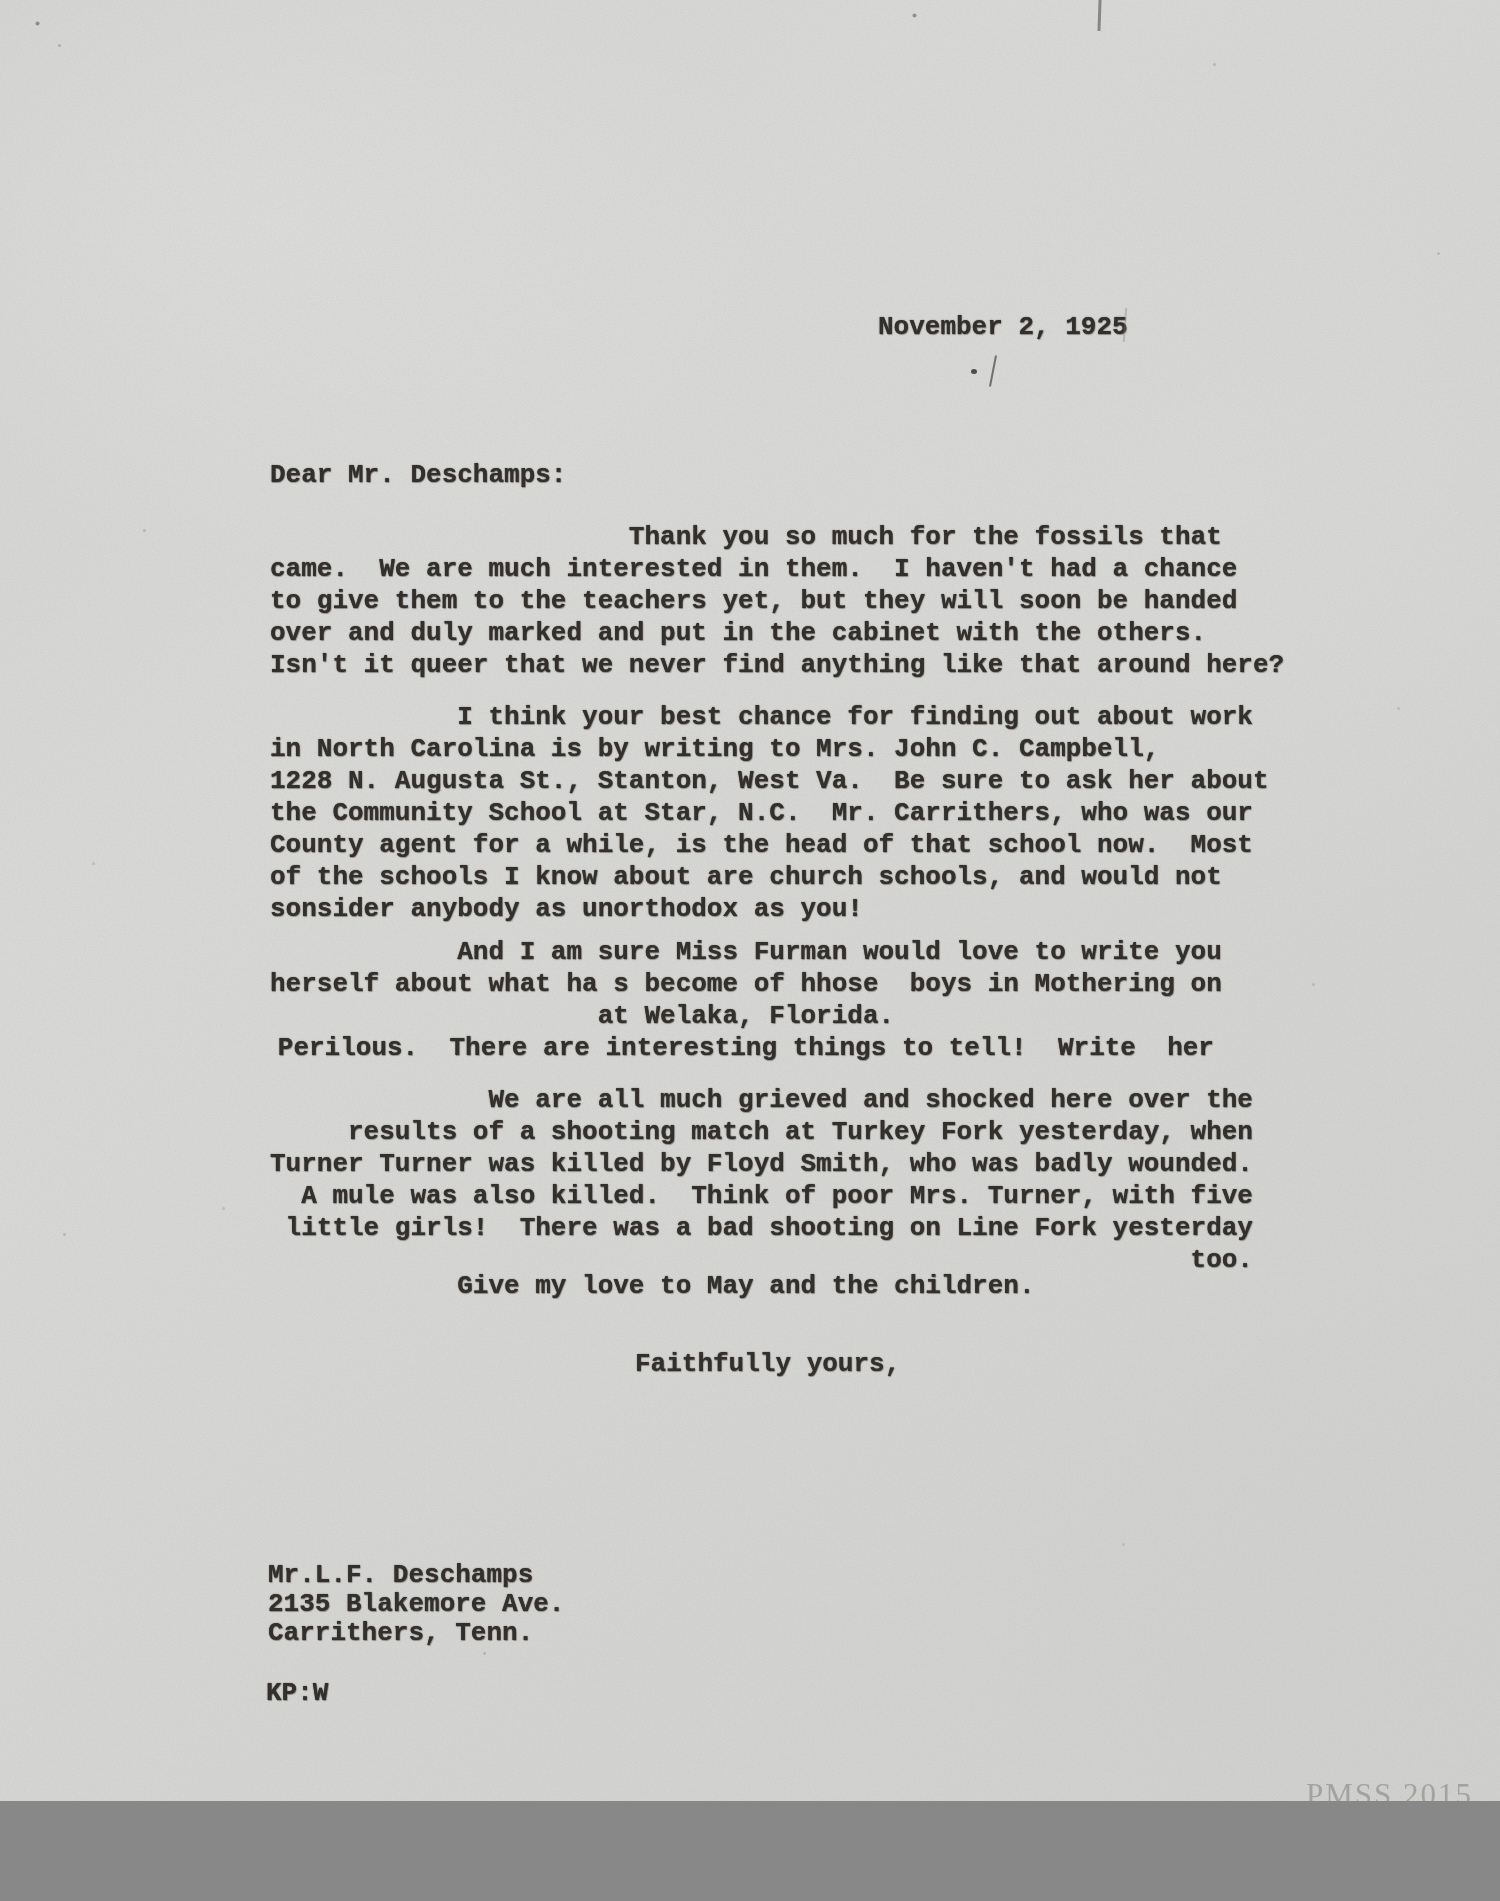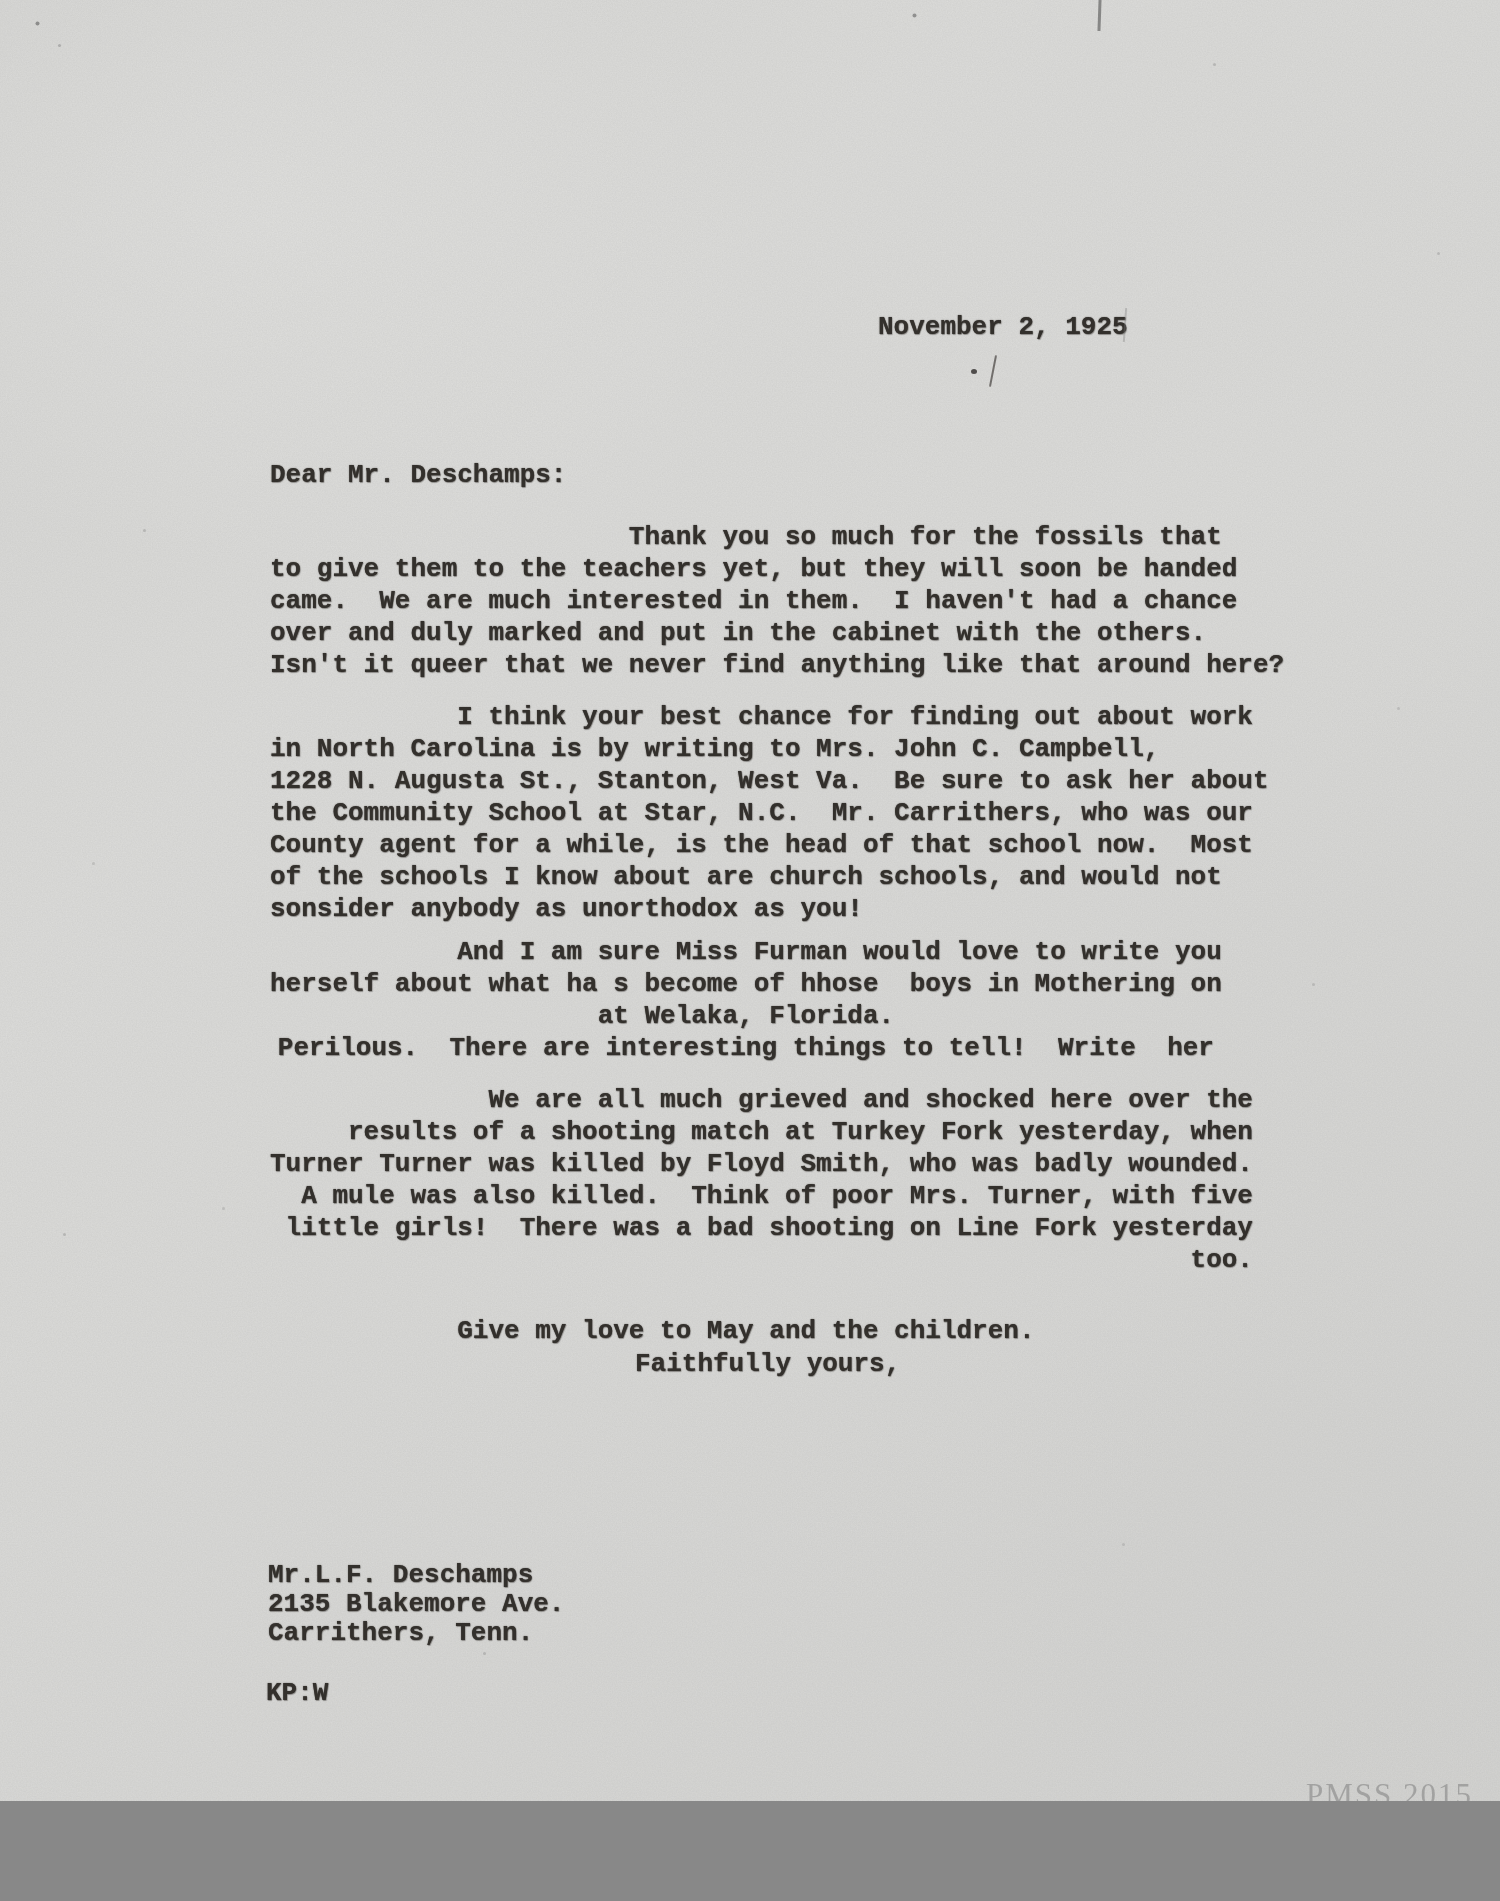--- a/index.html
+++ b/index.html
@@ -40,21 +40,21 @@
     text-shadow: 0 0 1.2px rgba(50,46,42,0.85), 0.6px 0.6px 0.8px rgba(50,46,42,0.35);
     filter: blur(0.3px);
   }
   .date        { top: 311px;  left: 878px; }
   .salutation  { top: 459px;  left: 270px; }
   .para        { left: 270px; }
   .p1          { top: 521px;  }
   .p2          { top: 701px;  }
   .p3          { top: 936px; text-align: center;  }
   .p4          { top: 1084px; text-align: right; }
-  .p5          { top: 1315px; text-align: center; }
+  .p5          { top: 1270px; text-align: center; }
   .signoff     { top: 1348px; left: 635px; }
   .address     { top: 1561px; left: 268px; line-height: 29px; }
   .initials    { top: 1677px; left: 266px; }
   .watermark {
     position: absolute;
     top: 1777px;
     left: 1306px;
     font-family: "Liberation Serif", "DejaVu Serif", serif;
     font-size: 31px;
     letter-spacing: 2px;
@@ -135,21 +135,21 @@
   <div class="streak"></div>
 
   <div class="typed date">November 2, 1925</div>
 
   <div class="pencil-dot"></div>
   <div class="pencil-slash"></div>
   <div class="faint-tick"></div>
 
   <div class="typed salutation">Dear Mr. Deschamps:</div>
 
-  <div class="typed para p1"><div>                       Thank you so much for the fossils that</div><div>to give them to the teachers yet, but they will soon be handed</div><div>came.  We are much interested in them.  I haven't had a chance</div><div>over and duly marked and put in the cabinet with the others.</div><div>Isn't it queer that we never find anything like that around here?</div></div>
+  <div class="typed para p1"><div>                       Thank you so much for the fossils that</div><div>came.  We are much interested in them.  I haven't had a chance</div><div>to give them to the teachers yet, but they will soon be handed</div><div>over and duly marked and put in the cabinet with the others.</div><div>Isn't it queer that we never find anything like that around here?</div></div>
   <div class="typed para p2"><div>            I think your best chance for finding out about work</div><div>in North Carolina is by writing to Mrs. John C. Campbell,</div><div>1228 N. Augusta St., Stanton, West Va.  Be sure to ask her about</div><div>the Community School at Star, N.C.  Mr. Carrithers, who was our</div><div>County agent for a while, is the head of that school now.  Most</div><div>of the schools I know about are church schools, and would not</div><div>sonsider anybody as unorthodox as you!</div></div>
   <div class="typed para p3"><div>            And I am sure Miss Furman would love to write you</div><div>herself about what ha s become of hhose  boys in Mothering on</div><div>at Welaka, Florida.</div><div>Perilous.  There are interesting things to tell!  Write  her</div></div>
   <div class="typed para p4"><div>            We are all much grieved and shocked here over the</div><div>results of a shooting match at Turkey Fork yesterday, when</div><div>Turner Turner was killed by Floyd Smith, who was badly wounded.</div><div>A mule was also killed.  Think of poor Mrs. Turner, with five</div><div>little girls!  There was a bad shooting on Line Fork yesterday</div><div>too.</div></div>
   <div class="typed para p5"><div>            Give my love to May and the children.</div></div>
 
   <div class="typed signoff">Faithfully yours,</div>
 
   <div class="typed address"><div>Mr.L.F. Deschamps</div><div>2135 Blakemore Ave.</div><div>Carrithers, Tenn.</div></div>
 
   <div class="typed initials">KP:W</div>

